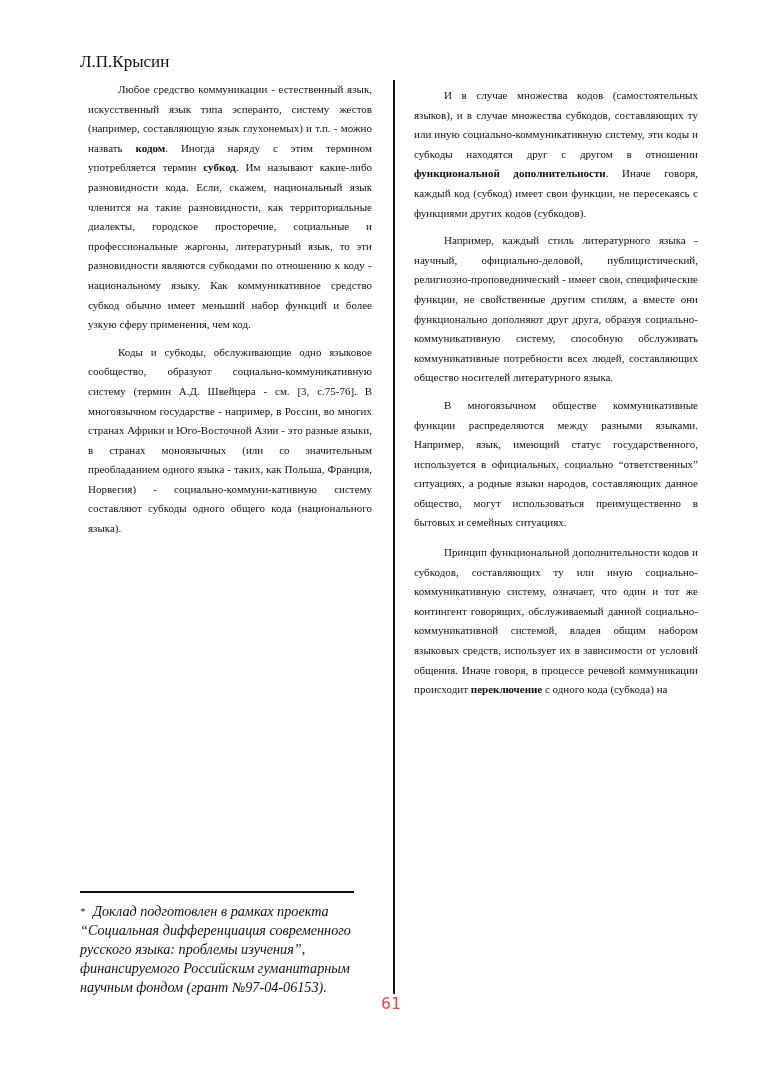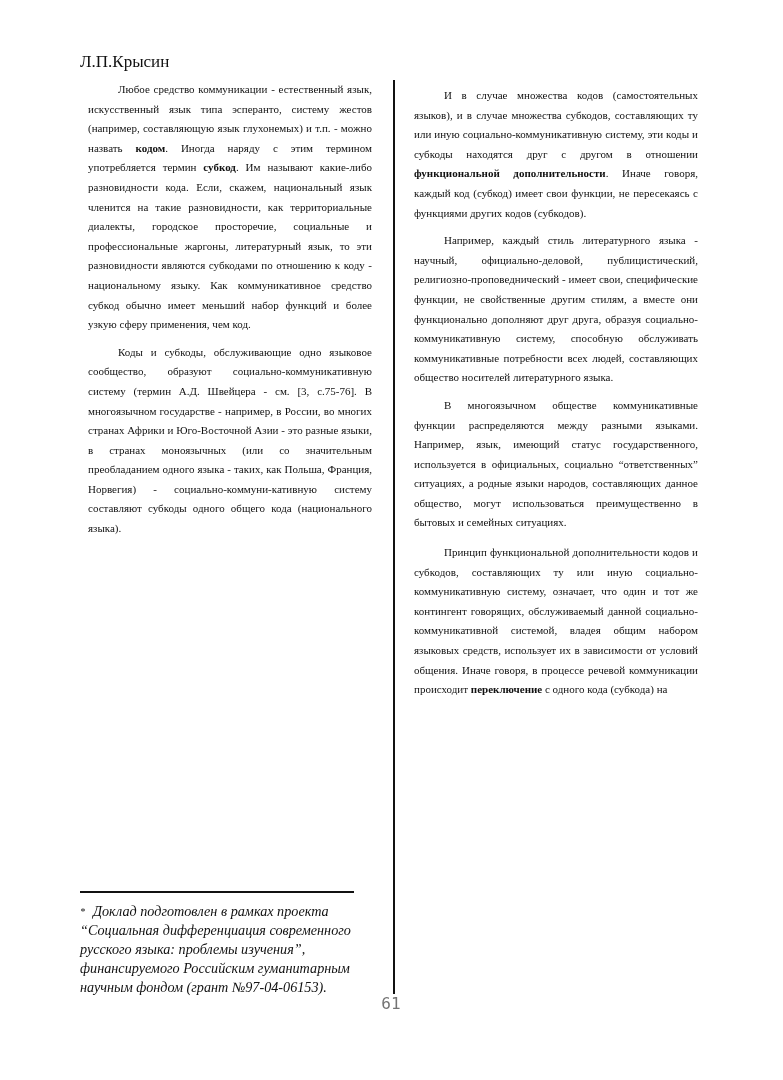--- a/index.html
+++ b/index.html
@@ -15,21 +15,21 @@
   .title sup { font-size: 10px; font-weight: normal; vertical-align: top; margin-left: 6px; }
   p.para { margin: 8px; font-size: 11px; line-height: 19.6px; text-align: justify;
            text-indent: 30px; hyphens: manual; }
   p.para + p.para { margin-top: 0; }
   .col-right p.para.gap { margin-top: 6px; }
   .col-right p.para.gap2 { margin-top: 10px; }
   .fn-rule { position: absolute; left: 80px; top: 891px; width: 274px; height: 1.5px; background: #111; }
   .footnote { position: absolute; left: 80px; top: 902px; width: 300px; font-size: 14.2px; line-height: 19px; font-style: italic; }
   .footnote .star { font-size: 10px; vertical-align: top; margin-right: 8px; }
   .page-num { position: absolute; left: 376px; top: 994px; width: 30px; text-align: center;
-              font-family: "DejaVu Sans Mono", "Liberation Mono", monospace; font-size: 16px; color: #737373; }
+              font-family: "DejaVu Sans Mono", "Liberation Mono", monospace; font-size: 16px; color: #ef4444; }
   b { font-weight: bold; }
 </style>
 </head>
 <body>
 
 <div class="page">
 
   <div class="col-left">
     <div class="author">
       <div>Л.П.Крысин</div>

